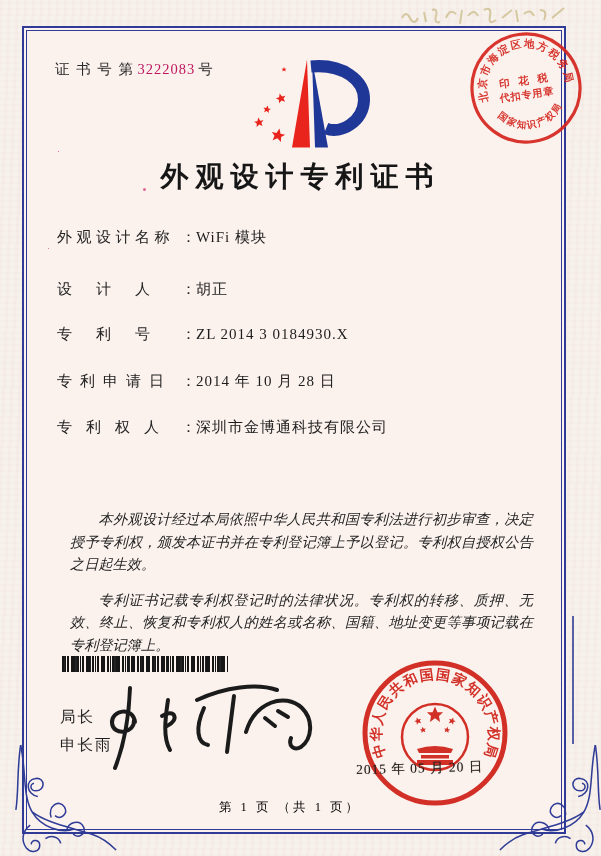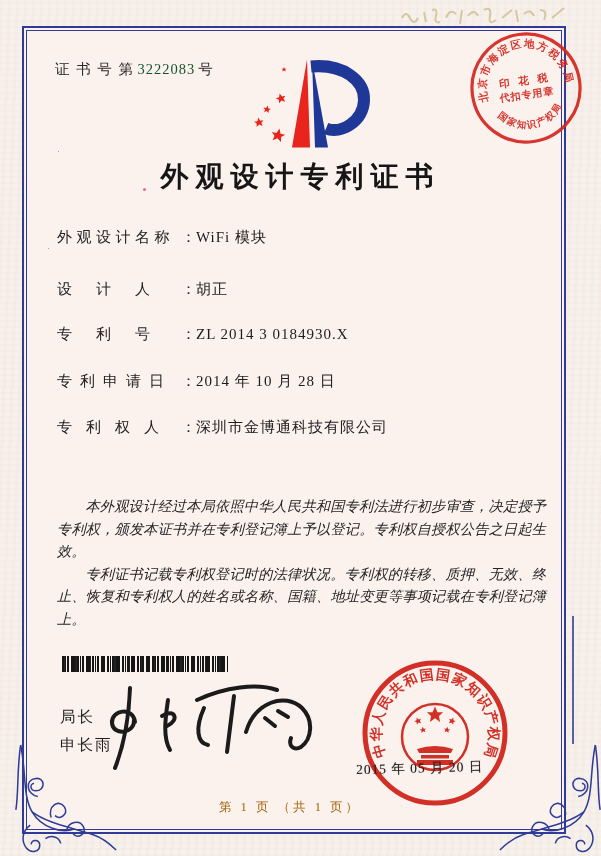--- a/index.html
+++ b/index.html
@@ -14,57 +14,57 @@
     background:
       repeating-linear-gradient(92deg, rgba(233,178,188,0.07) 0 3px, rgba(255,255,255,0) 3px 8px),
       repeating-linear-gradient(0deg, rgba(240,204,210,0.09) 0 2px, rgba(255,255,255,0) 2px 6px);
   }
   .frame{
     position:absolute; left:22px; top:26px; width:540px; height:804px;
     border:2.5px solid #2f3b96; background:#fbf2ee;
   }
   .frame-inner{ position:absolute; inset:2px; border:1px solid #2f3b96; }
   .cert-no{ position:absolute; left:55px; top:60px; font-size:14.5px; letter-spacing:1.5px; color:#2a2a2a; }
-  .cert-no .num{ color:#14532d; padding:0 3px; letter-spacing:1px; }
+  .cert-no .num{ color:#be185d; padding:0 3px; letter-spacing:1px; }
   .logo{ position:absolute; left:243px; top:56px; width:135px; height:96px; }
   .doc-title{
     position:absolute; left:0; top:158px; width:601px; text-align:center;
     font-size:28px; font-weight:bold; letter-spacing:7px; color:#161616;
   }
   .field{ position:absolute; left:57px; font-size:15px; white-space:nowrap; }
   .field .lbl{ display:inline-block; width:124px; color:#232323; }
   .ls3{ letter-spacing:24px; }
   .ls4{ letter-spacing:14px; }
   .ls5{ letter-spacing:8px; }
   .ls6{ letter-spacing:4.5px; }
   .field .val{ letter-spacing:1px; color:#1c1c1c; }
   .body-text{
     position:absolute; left:57px; top:495px; width:489px;
     font-size:14.2px; line-height:22.6px; text-align:justify;
     font-style:italic; color:#242424;
   }
-  .body-text p{ margin:0; text-indent:2em; }
+  .body-text p{ margin:13px; text-indent:2em; }
   .barcode{
     position:absolute; left:62px; top:656px; width:166px; height:16px;
     background:
       repeating-linear-gradient(90deg,#161616 0 2px, rgba(0,0,0,0) 2px 5px),
       repeating-linear-gradient(90deg,#161616 0 1px, rgba(0,0,0,0) 1px 3px),
       repeating-linear-gradient(90deg,#222 0 3px, rgba(0,0,0,0) 3px 13px);
   }
   .sig-title{ position:absolute; left:60px; top:707px; font-size:15.5px; letter-spacing:2px; }
   .sig-name{ position:absolute; left:60px; top:735px; font-size:15.5px; letter-spacing:2px; }
   .signature{ position:absolute; left:105px; top:670px; width:230px; height:108px; }
   .tax-stamp{ position:absolute; left:466px; top:28px; width:120px; height:120px; transform:rotate(-8deg); opacity:.92; }
   .official-seal{ position:absolute; left:355px; top:653px; width:160px; height:160px; opacity:.95; }
   .seal-date{
     position:absolute; left:356px; top:759px; width:160px;
     font-size:13.5px; letter-spacing:1px; color:#24201e; transform:rotate(-1.5deg);
     text-shadow:0 0 1px rgba(60,40,30,.4);
   }
-  .footer{ position:absolute; left:0; top:799px; width:580px; text-align:center; font-size:12.5px; letter-spacing:3px; color:#a16207; }
+  .footer{ position:absolute; left:0; top:799px; width:580px; text-align:center; font-size:12.5px; letter-spacing:3px; color:#000000; }
   .corner{ position:absolute; width:105px; height:114px; }
   .corner-left{ left:13px; top:741px; }
   .corner-right{ left:498px; top:741px; transform:scaleX(-1); }
   .stem-right{ position:absolute; left:572px; top:616px; width:1.5px; height:128px; background:#2f3b96; opacity:.8; }
   .ghost{ position:absolute; left:398px; top:4px; width:190px; height:24px; opacity:.5; filter:blur(.6px); }
   .speck{ position:absolute; left:143px; top:188px; width:3px; height:3px; border-radius:50%; background:#e06a9a;
     box-shadow:-96px 59px 0 -1px #d8578f, -86px -38px 0 -1px #e4a; -53px 154px 0 0 #e590b4; }
 </style>
 </head>
 <body>

